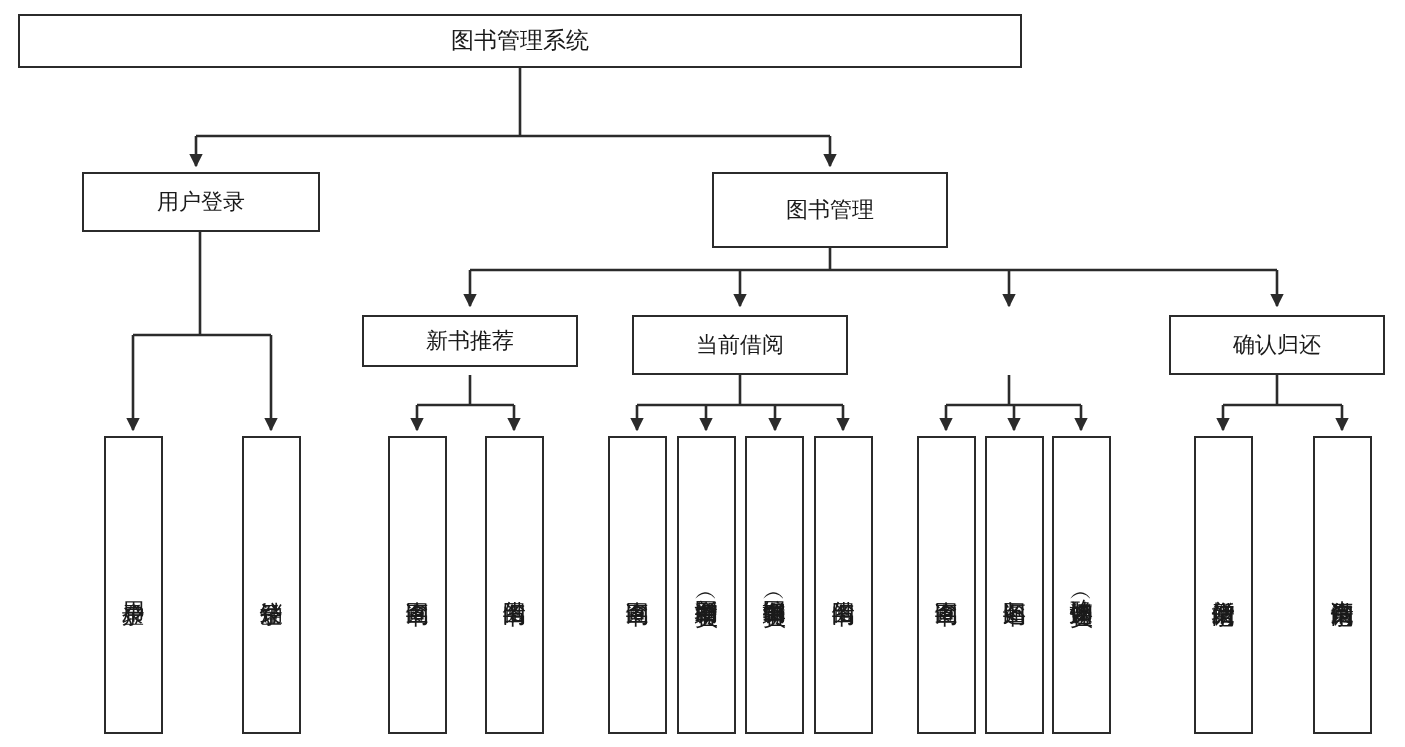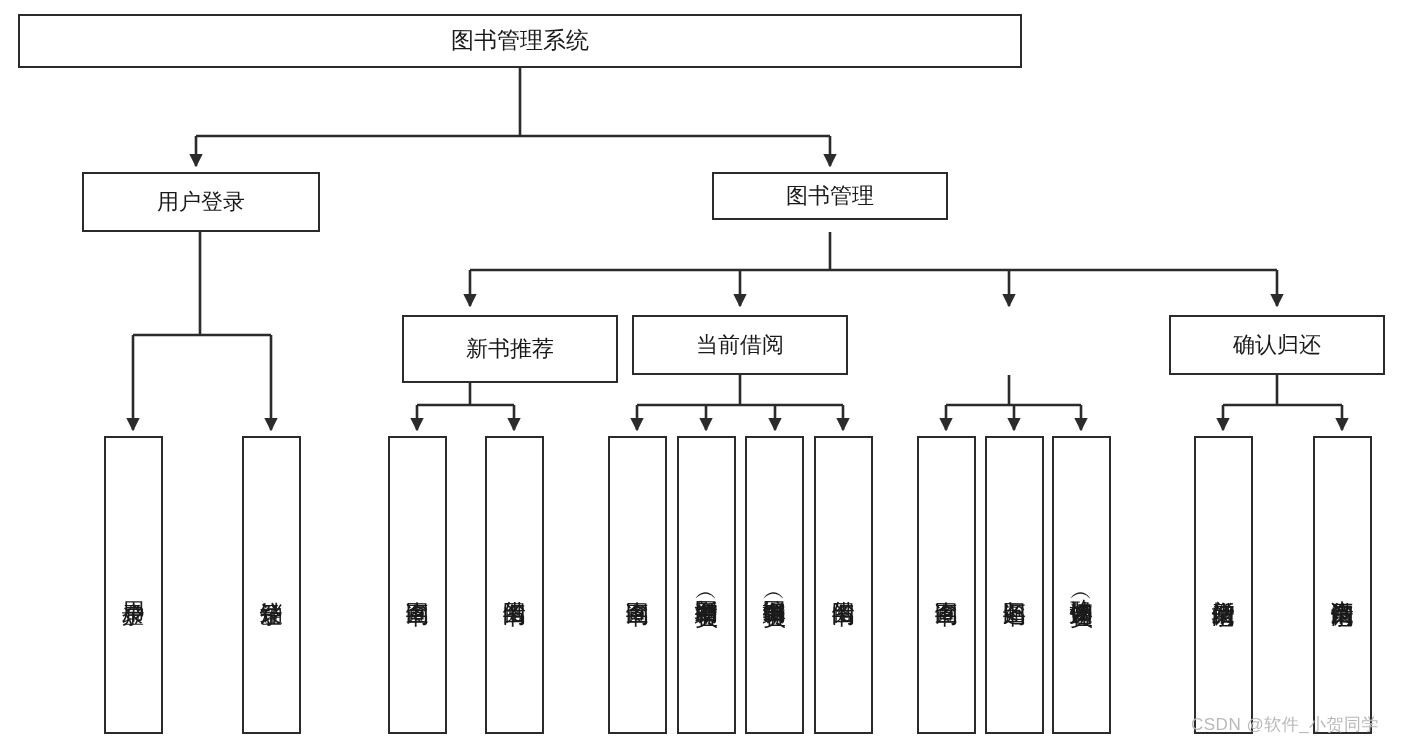--- a/index.html
+++ b/index.html
@@ -121,25 +121,25 @@
     </g>
   </svg>
 
   <div class="node root" style="left:18px; top:14px; width:1004px; height:54px;">
     <span class="label">图书管理系统</span>
   </div>
 
   <div class="node branch" style="left:82px; top:172px; width:238px; height:60px;">
     <span class="label">用户登录</span>
   </div>
-  <div class="node branch" style="left:712px; top:172px; width:236px; height:48px;">
+  <div class="node branch" style="left:712px; top:172px; width:236px; height:76px;">
     <span class="label">图书管理</span>
   </div>
 
-  <div class="node branch" style="left:362px; top:315px; width:216px; height:68px;margin-left:40px;">
+  <div class="node branch" style="left:362px; top:315px; width:216px; height:52px;">
     <span class="label">新书推荐</span>
   </div>
   <div class="node branch" style="left:632px; top:315px; width:216px; height:60px;">
     <span class="label">当前借阅</span>
   </div>
   <div class="node branch" style="left:1169px; top:315px; width:216px; height:60px;">
     <span class="label">确认归还</span>
   </div>
 
   <div class="node leaf" style="left:104px; top:436px; width:59px; height:298px;">
@@ -179,15 +179,14 @@
     <span class="label">确认归还（管理员）</span>
   </div>
 
   <div class="node leaf" style="left:1194px; top:436px; width:59px; height:298px;">
     <span class="label">新增借阅记录</span>
   </div>
   <div class="node leaf" style="left:1313px; top:436px; width:59px; height:298px;">
     <span class="label">查询借阅记录</span>
   </div>
 
-  <div class="watermark" style="left:1191px; top:713px;">CSDN @软件_小贺同学</div>
 
 </div>
 
 </body></html>

